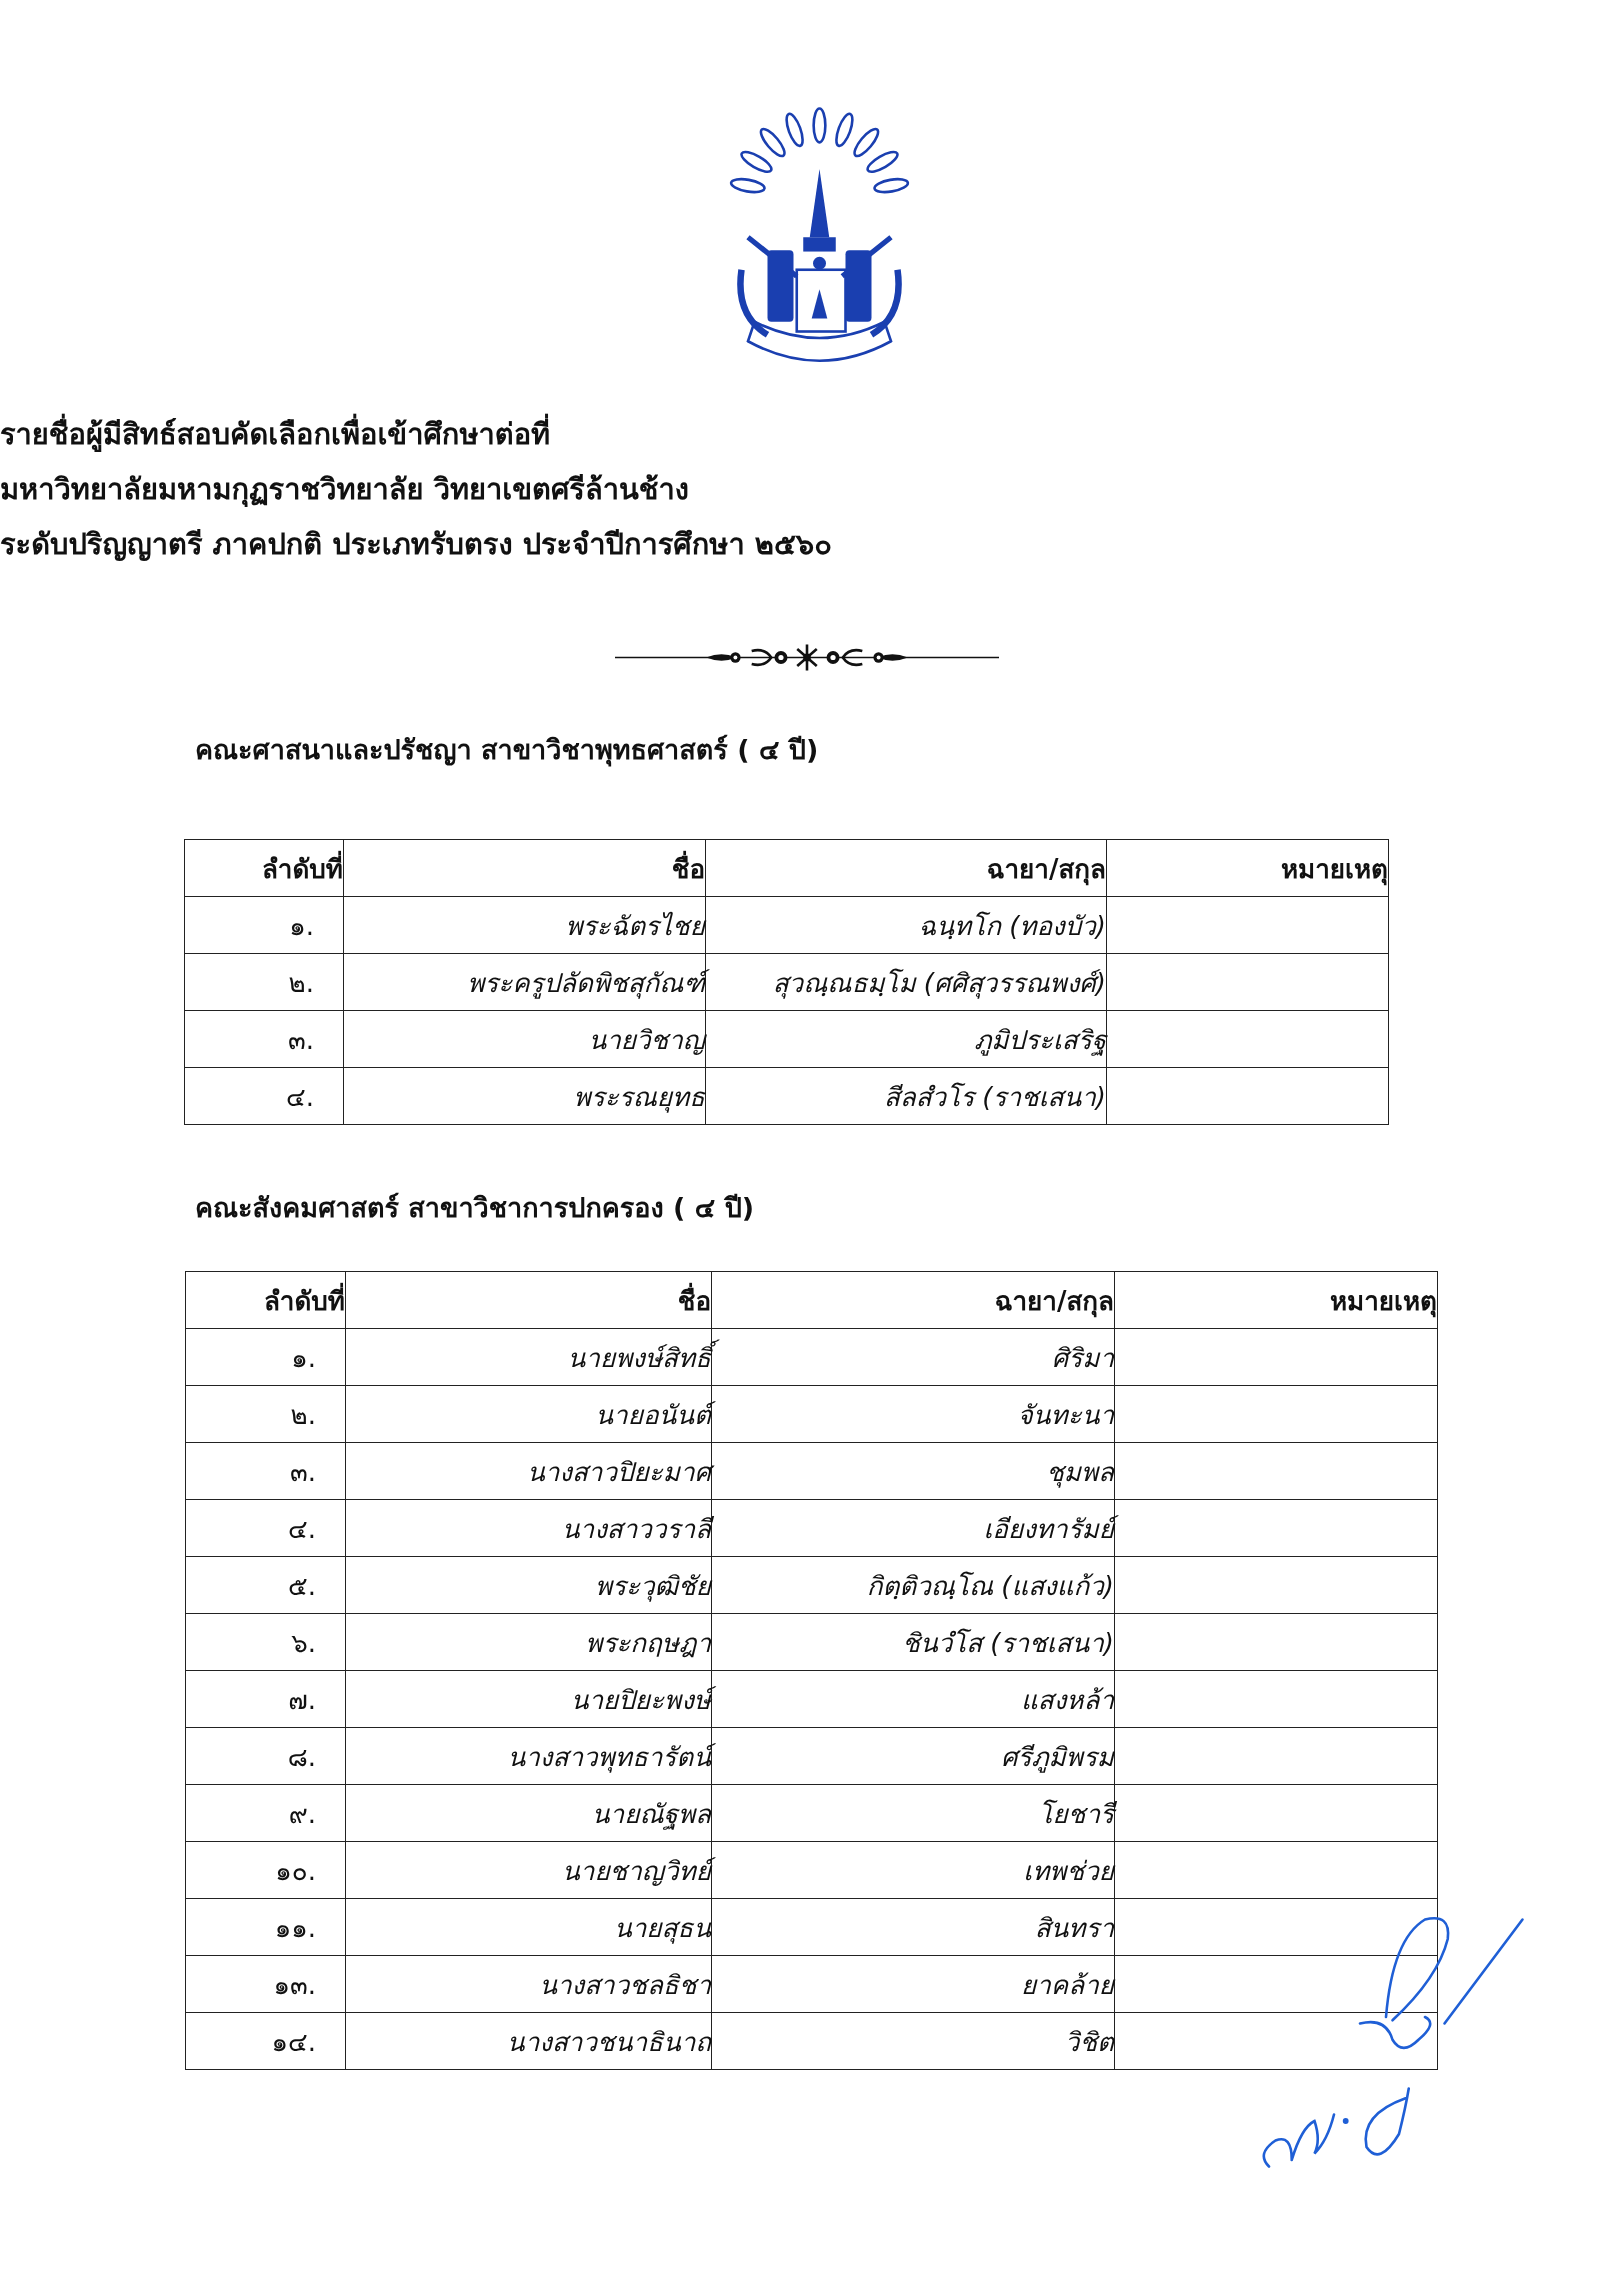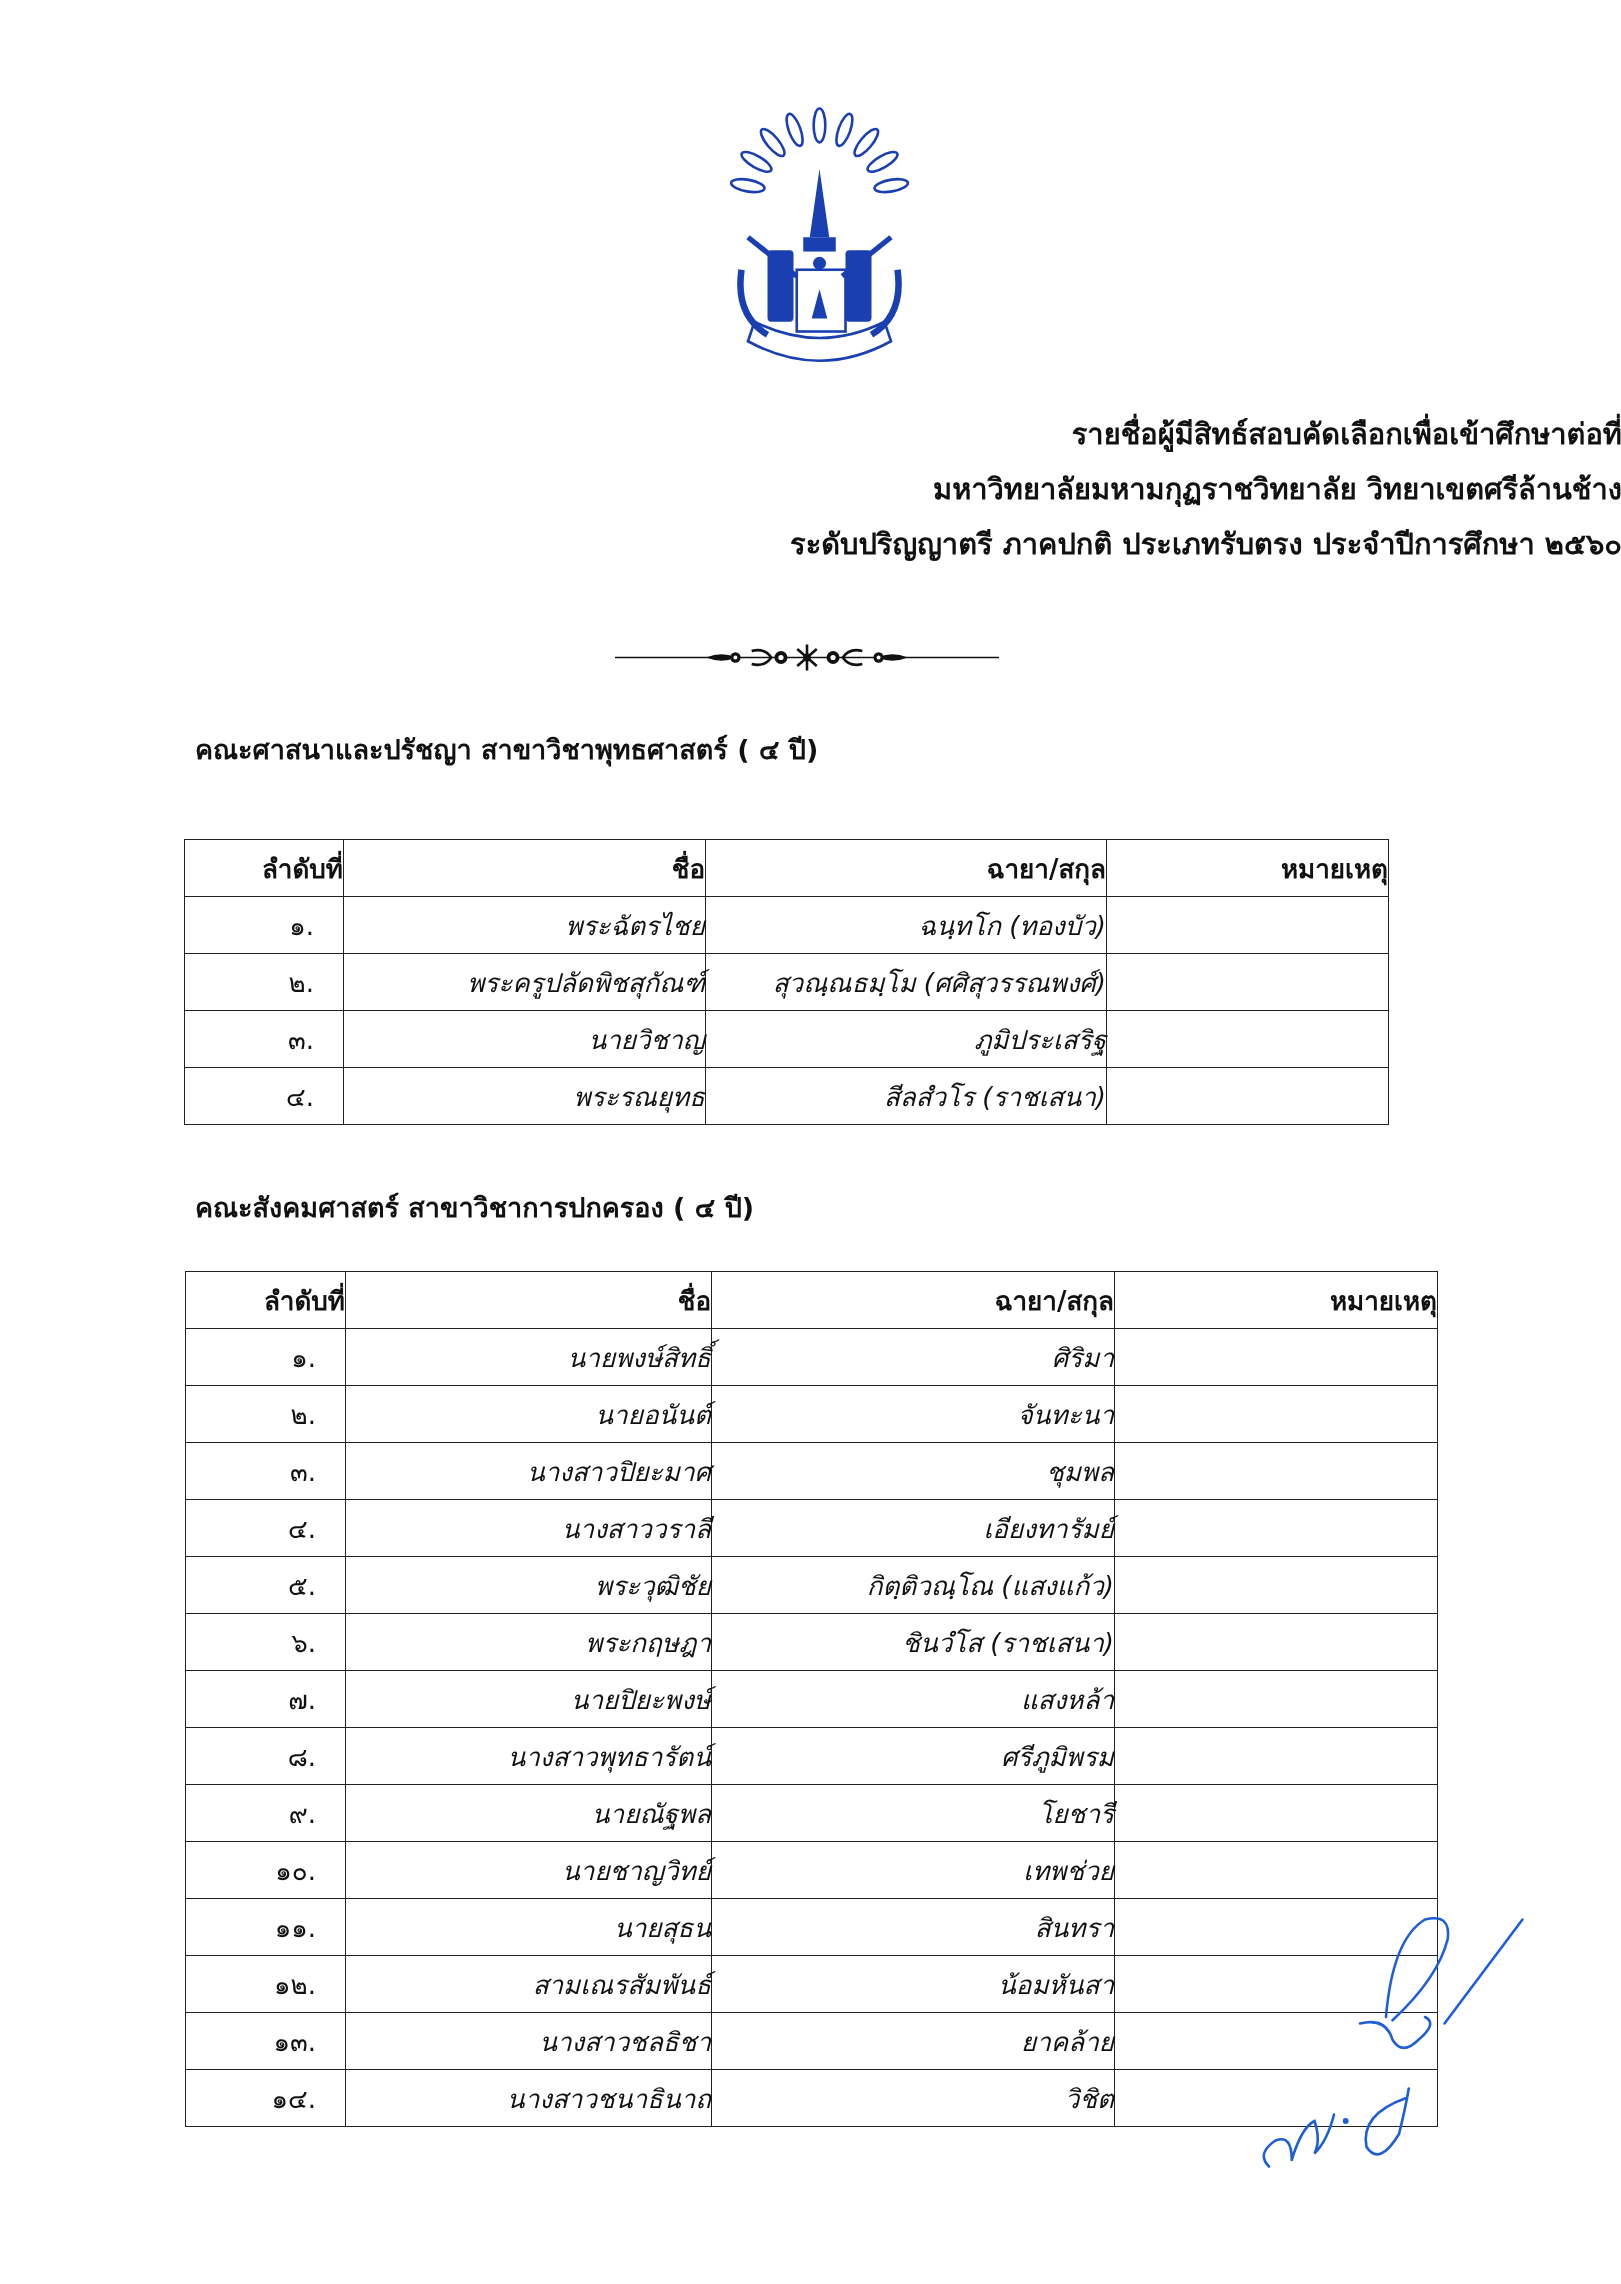--- a/index.html
+++ b/index.html
@@ -7,21 +7,21 @@
       width: 1622px; height: 2284px;
       background: #ffffff;
       position: relative;
       overflow: hidden;
       font-family: "DejaVu Sans", "Liberation Sans", sans-serif;
       color: #111111;
     }
     .emblem { position: absolute; left: 722px; top: 107px; width: 195px; height: 280px; }
     .title-block {
       position: absolute; left: 0; width: 1622px; top: 407px;
-      text-align: right; font-weight: bold; font-size: 29px; line-height: 55px;
+      text-align: left; font-weight: bold; font-size: 29px; line-height: 55px;
     }
     .title-line { display: block; }
     .ornament { position: absolute; left: 615px; top: 641px; width: 384px; height: 33px; }
     .section-heading {
       position: absolute; left: 195px; font-weight: bold; font-size: 27px; line-height: 39px;
     }
     table.roster {
       position: absolute; border-collapse: collapse; table-layout: fixed;
       font-size: 26px;
     }
@@ -219,26 +219,20 @@
         <td class="surname">เทพช่วย</td>
         <td class="remark"></td>
       </tr>
       <tr>
         <td class="no">๑๑.</td>
         <td class="name">นายสุธน</td>
         <td class="surname">สินทรา</td>
         <td class="remark"></td>
       </tr>
       <tr>
-        <td class="no">๑๒.</td>
-        <td class="name">สามเณรสัมพันธ์</td>
-        <td class="surname">น้อมหันสา</td>
-        <td class="remark"></td>
-      </tr>
-      <tr>
         <td class="no">๑๓.</td>
         <td class="name">นางสาวชลธิชา</td>
         <td class="surname">ยาคล้าย</td>
         <td class="remark"></td>
       </tr>
       <tr>
         <td class="no">๑๔.</td>
         <td class="name">นางสาวชนาธินาถ</td>
         <td class="surname">วิชิต</td>
         <td class="remark"></td>

